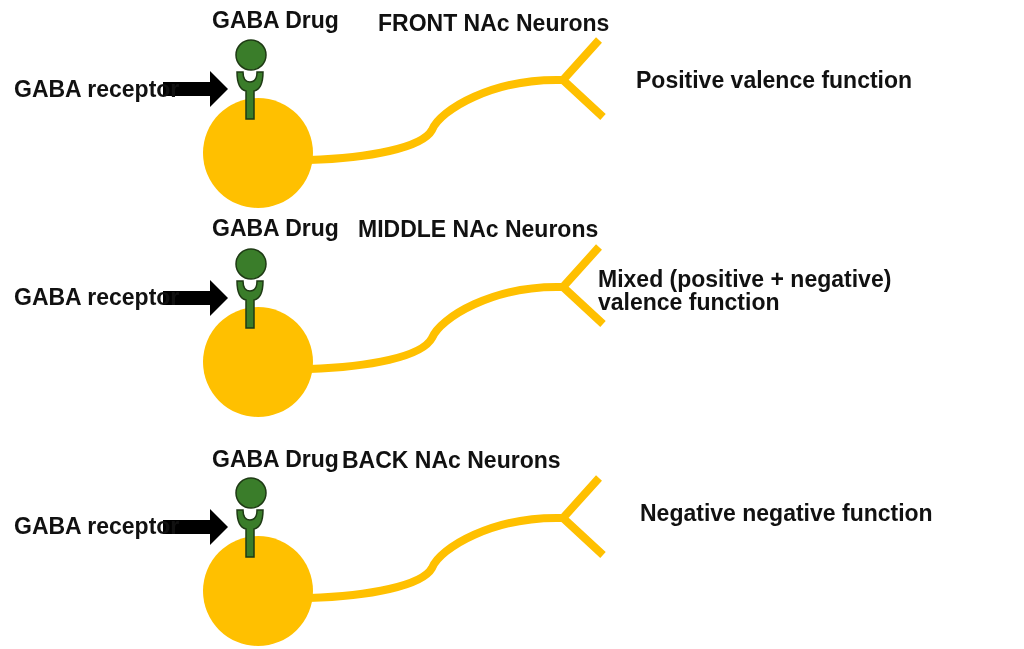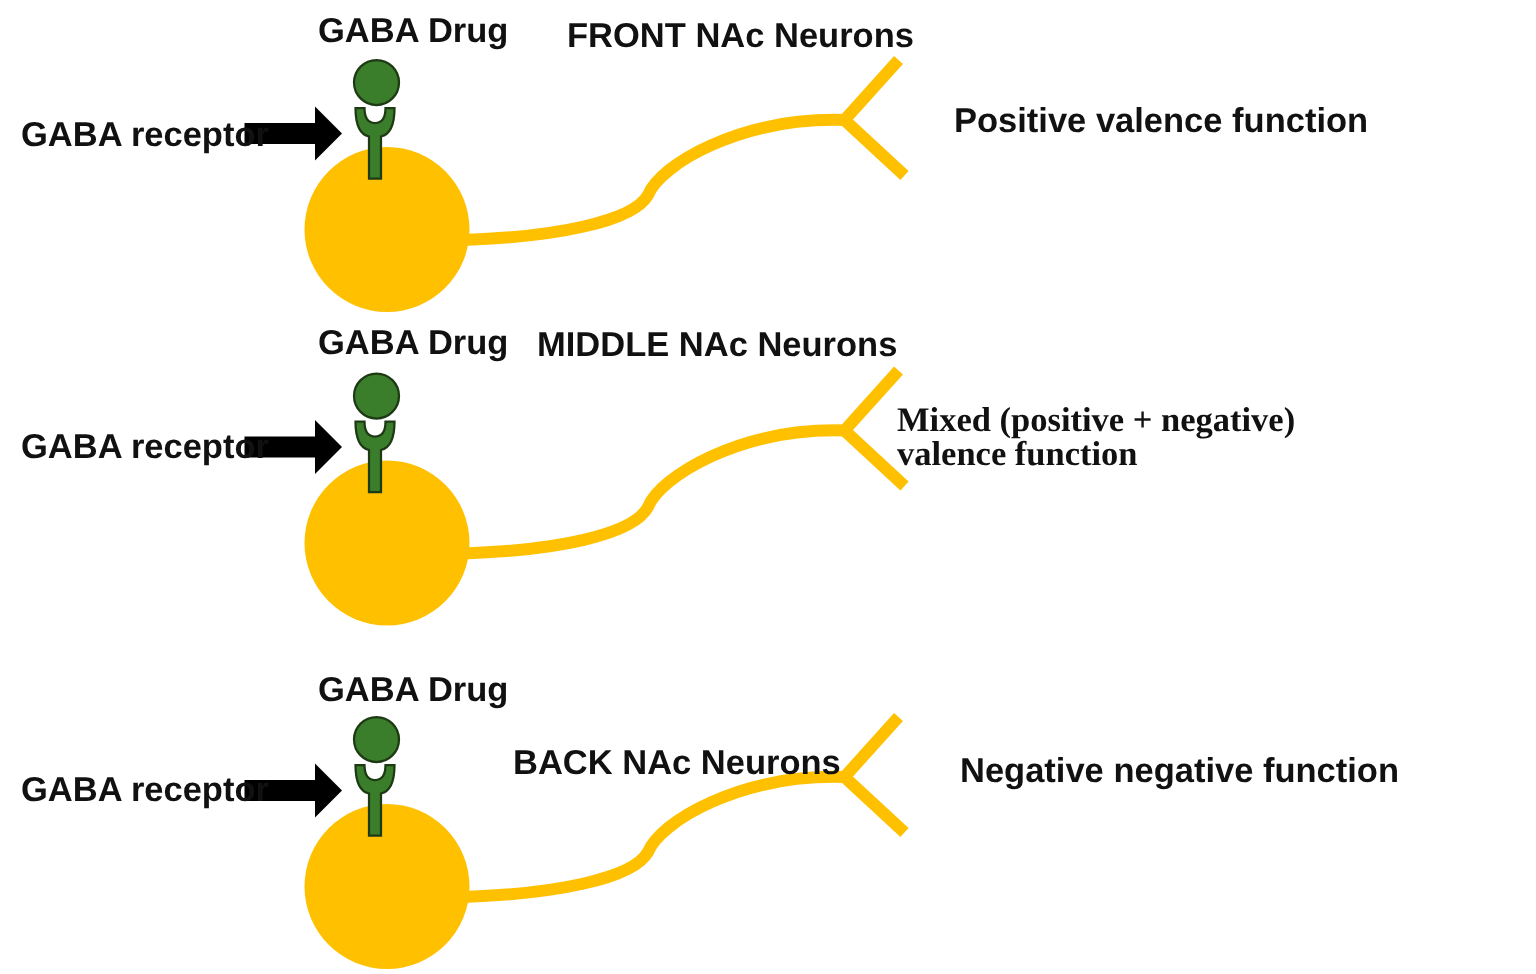--- a/index.html
+++ b/index.html
@@ -70,18 +70,18 @@
 </svg>
 
 <div class="lbl" style="left:212px; top:10px;">GABA Drug</div>
 <div class="lbl" style="left:340px; top:13px;margin-left:38px;">FRONT NAc Neurons</div>
 <div class="lbl" style="left:14px; top:79px;">GABA receptor</div>
 <div class="lbl" style="left:636px; top:70px;">Positive valence function</div>
 
 <div class="lbl" style="left:212px; top:218px;">GABA Drug</div>
 <div class="lbl" style="left:340px; top:219px;margin-left:18px;">MIDDLE NAc Neurons</div>
 <div class="lbl" style="left:14px; top:287px;">GABA receptor</div>
-<div class="lbl wrap" style="left:598px; top:268px;font-family:Liberation Serif, serif;">Mixed (positive + negative) valence function</div>
+<div class="lbl wrap" style="left:598px; top:268px;">Mixed (positive + negative) valence function</div>
 
 <div class="lbl" style="left:212px; top:449px;">GABA Drug</div>
-<div class="lbl" style="left:342px; top:450px;margin-top:48px;">BACK NAc Neurons</div>
+<div class="lbl" style="left:342px; top:450px;">BACK NAc Neurons</div>
 <div class="lbl" style="left:14px; top:516px;">GABA receptor</div>
 <div class="lbl" style="left:640px; top:503px;">Negative negative function</div>
 
 </body></html>

